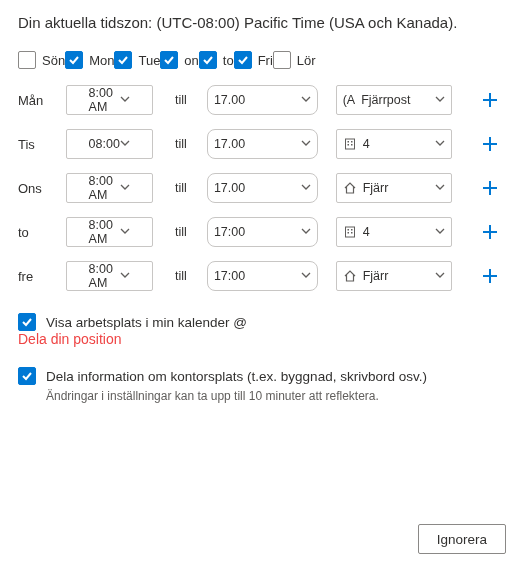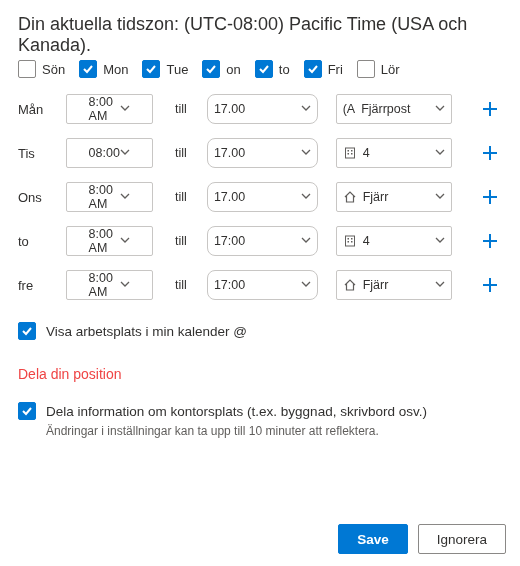--- a/index.html
+++ b/index.html
@@ -6,23 +6,23 @@
   body {
     margin: 0;
     font-family: "Segoe UI", Arial, sans-serif;
     font-size: 13px;
     color: #323130;
     width: 520px;
     height: 566px;
     padding: 14px 18px 14px 18px;
     position: relative;
   }
-  .tz-line { font-size: 18px; margin-bottom: 4px; }
-
-  .days-row { display: flex; align-items: center; gap: 14px; margin-bottom: 16px; flex-wrap: nowrap;}
+  .tz-line { font-size: 15px; margin-bottom: 20px; }
+
+  .days-row { display: flex; align-items: center; gap: 0; margin-bottom: 16px; flex-wrap: nowrap;}
   .day-cb { display: flex; align-items: center; gap: 6px; }
   .cb {
     width: 18px; height: 18px; border: 1px solid #8a8886; border-radius: 2px;
     display: inline-flex; align-items: center; justify-content: center;
     background: #fff; cursor: pointer;
   }
   .cb.checked { background: #0078d4; border-color: #0078d4; }
   .cb.checked svg { display: block; }
   .cb svg { display: none; width: 12px; height: 12px; }
   .day-lab { font-size: 13px; }
@@ -49,21 +49,21 @@
   }
   .loc .ic { width: 14px; height: 14px; display: inline-flex; align-items:center; justify-content:center; color:#605e5c;}
   .loc .txt { flex: 1; white-space: nowrap; overflow: hidden; text-overflow: ellipsis;}
   .loc .chev { color: #605e5c; }
   .plus {
     width: 24px; height: 24px; display: inline-flex; align-items: center; justify-content: center;
     cursor: pointer; margin-left: 8px;
   }
   .plus svg { width: 16px; height: 16px; stroke: #0078d4; }
 
-  .opt-row { display: flex; align-items: center; gap: 10px; margin-bottom: 26px; margin-top: 4px;}
+  .opt-row { display: flex; align-items: center; gap: 10px; margin-top: 4px;}
   .opt-lab { font-size: 13.5px; }
 
   .section-title { font-size: 14px; margin-bottom: 20px; color:#ef4444;}
   .helper { font-size: 12px; color: #605e5c; margin-left: 28px; margin-top: 4px;}
 
   .footer {
     position: absolute; bottom: 12px; right: 14px;
     display: flex; gap: 10px;
   }
   .btn {
@@ -315,15 +315,14 @@
       <svg viewBox="0 0 12 12">
           <path d="M2 6 L5 9 L10 3" stroke="#fff" stroke-width="2" fill="none"></path>
         </svg>
     </span>
     <span class="opt-lab">Dela information om kontorsplats (t.ex. byggnad, skrivbord osv.)</span>
   </div>
   <div class="helper">Ändringar i inställningar kan ta upp till 10 minuter att reflektera.</div>
 </div>
 
 <div class="footer">
-  <div class="btn primary">Save</div>
   <div class="btn secondary">Ignorera</div>
 </div>
 
 </body></html>

